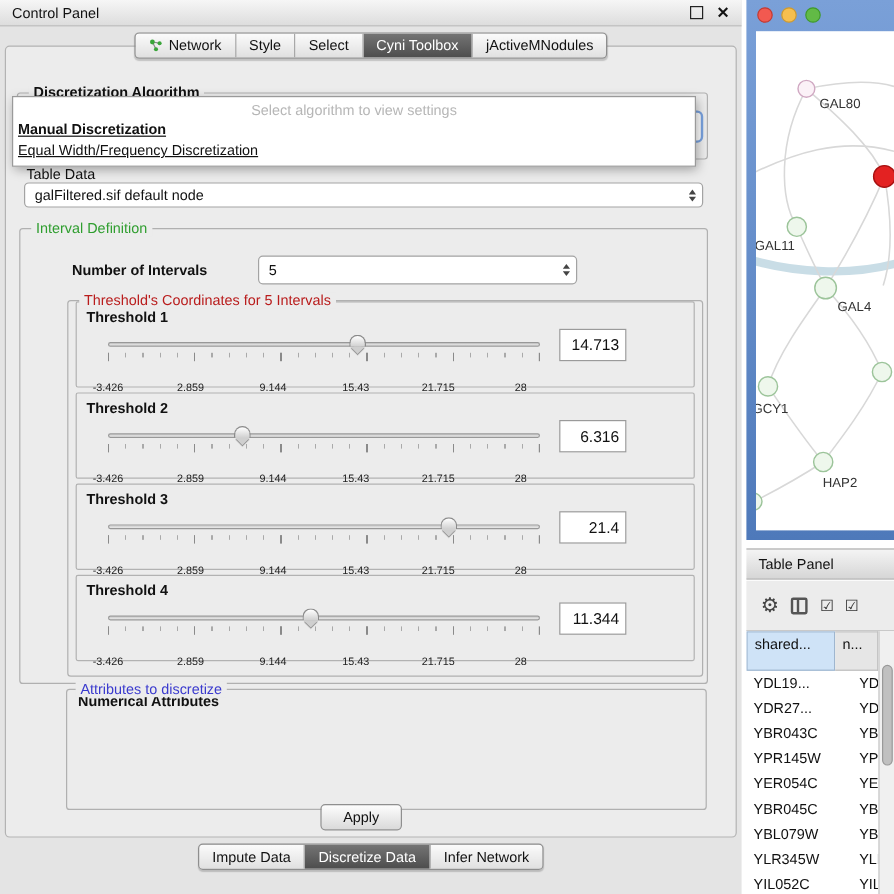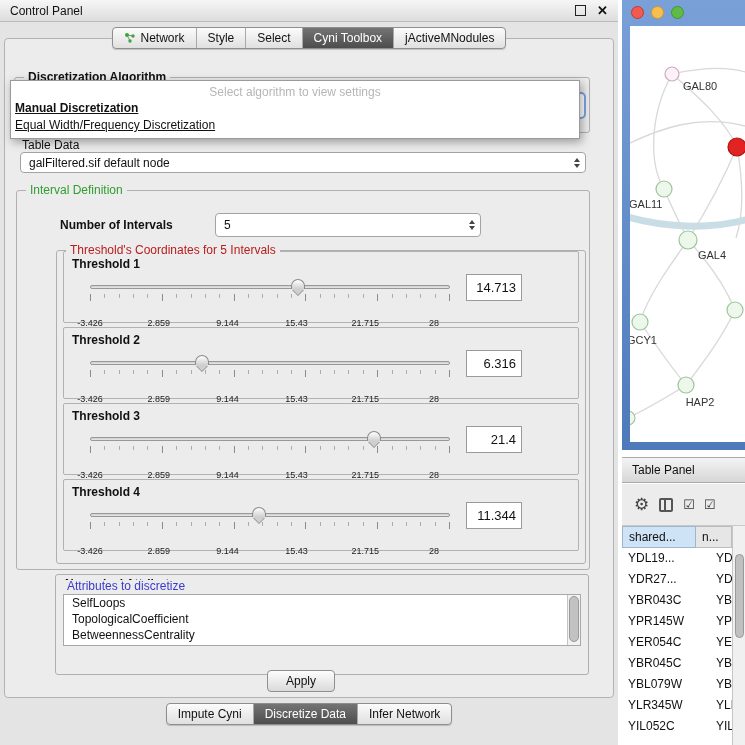--- a/index.html
+++ b/index.html
@@ -25,21 +25,21 @@
 
   .groupbox{position:absolute;border:1px solid #b0b0b0;border-radius:3px;box-sizing:border-box;}
   .group-title{position:absolute;background:#ececec;padding:0 4px;line-height:13px;z-index:2;white-space:nowrap;}
   .disc-group{left:14px;top:77px;width:576px;height:56px;}
   .disc-title{left:24px;top:71px;font-weight:bold;}
   .interval-group{left:16px;top:190px;width:574px;height:380px;}
   .interval-title{left:26px;top:184px;color:#2f9e2f;}
   .thresholds-group{left:56px;top:250px;width:530px;height:314px;}
   .thresholds-title{left:66px;top:244px;color:#b91c1c;}
   .attributes-group{left:55px;top:574px;width:534px;height:101px;padding-top:2px;}
-  .attributes-title{left:63px;top:568px;color:#3a3ace;margin-top:12px;}
+  .attributes-title{left:63px;top:568px;color:#3a3ace;}
 
   .plain-label{position:absolute;white-space:nowrap;}
   .table-data-label{left:22px;top:138px;}
   .num-intervals-label{left:60px;top:218px;font-weight:bold;}
 
   .combo{position:absolute;background:#fff;border:1px solid #a3a3a3;border-radius:4px;box-sizing:border-box;display:flex;align-items:center;padding:0 20px 0 8px;overflow:hidden;white-space:nowrap;}
   .table-data-combo{left:20px;top:152px;width:566px;height:21px;}
   .num-intervals-combo{left:215px;top:213px;width:266px;height:24px;}
   .stepper{position:absolute;right:5px;top:50%;transform:translateY(-50%);display:flex;flex-direction:column;gap:2px;}
   .arrow-up{width:0;height:0;border-left:3.5px solid transparent;border-right:3.5px solid transparent;border-bottom:4px solid #444;}
@@ -101,21 +101,21 @@
   .net-label{font-size:11px;fill:#333;}
 
   
   .table-panel-header{position:absolute;left:622px;top:457px;width:123px;height:26px;background:linear-gradient(#f4f4f4,#d6d6d6);border-top:1px solid #aaa;border-bottom:1px solid #aaa;display:flex;align-items:center;padding-left:10px;box-sizing:border-box;}
   .table-toolbar{position:absolute;left:622px;top:484px;width:123px;height:42px;background:#ececec;display:flex;align-items:center;gap:10px;padding-left:12px;box-sizing:border-box;border-bottom:1px solid #c9c9c9;}
   .gear{font-size:17px;color:#444;line-height:1;}
   .columns-icon{width:14px;height:14px;border:2px solid #555;border-radius:2px;position:relative;box-sizing:border-box;}
   .columns-icon::after{content:"";position:absolute;left:3px;top:0;bottom:0;width:2px;background:#555;}
   .check-icon{font-size:13px;color:#333;line-height:1;letter-spacing:-1px;}
   .table-grid{position:absolute;left:622px;top:526px;width:110px;height:219px;background:#fff;overflow:hidden;}
-  .table-head{display:flex;height:22px;}
+  .table-head{display:flex;height:33px;}
   .th1{width:74px;background:#cfe3f7;border:1px solid #9fb6cf;box-sizing:border-box;padding:3px 0 0 6px;overflow:hidden;white-space:nowrap;}
   .th2{flex:1;background:#e6e6e6;border:1px solid #bdbdbd;border-left:none;box-sizing:border-box;padding:3px 0 0 6px;overflow:hidden;white-space:nowrap;}
   .trow{display:flex;height:21px;line-height:21px;gap:14px;}
   .tc1{width:74px;padding-left:6px;box-sizing:border-box;overflow:hidden;white-space:nowrap;}
   .tc2{flex:1;padding-left:6px;box-sizing:border-box;overflow:hidden;white-space:nowrap;}
   .table-scrollbar{position:absolute;left:732px;top:526px;width:13px;height:219px;background:#f0f0f0;border-left:1px solid #c6c6c6;box-sizing:border-box;}
   .table-scrollbar .sb-thumb{position:absolute;left:2px;right:1px;top:28px;height:84px;background:#c0c0c0;border:1px solid #999;border-radius:5px;box-sizing:border-box;}
 </style>
 </head>
 <body>
@@ -264,41 +264,29 @@
             </div>
           </div>
           <div class="value-field">11.344</div>
         </div>
 
     </div>
     <span class="group-title thresholds-title">Threshold's Coordinates for 5 Intervals</span>
 
     <div class="groupbox attributes-group">
       <div class="attr-label">Numerical Attributes</div>
-      <div class="attr-list">
-
-          <div class="attr-item">SelfLoops</div>
-
-          <div class="attr-item">TopologicalCoefficient</div>
-
-          <div class="attr-item">BetweennessCentrality</div>
-
-        <div class="vscroll">
-            <div class="sb-thumb"></div>
-          </div>
-      </div>
     </div>
     <span class="group-title attributes-title">Attributes to discretize</span>
 
     <div class="apply-btn">Apply</div>
 
     <div class="tabs-row bottom-tabs">
       <div class="tabbar">
         <div class="tab">
-            <span>Impute Cyni</span>
+            <span>Impute Data</span>
           </div>
         <div class="tab selected">
             <span>Discretize Data</span>
           </div>
         <div class="tab">
             <span>Infer Network</span>
           </div>
       </div>
     </div>
   </div>

